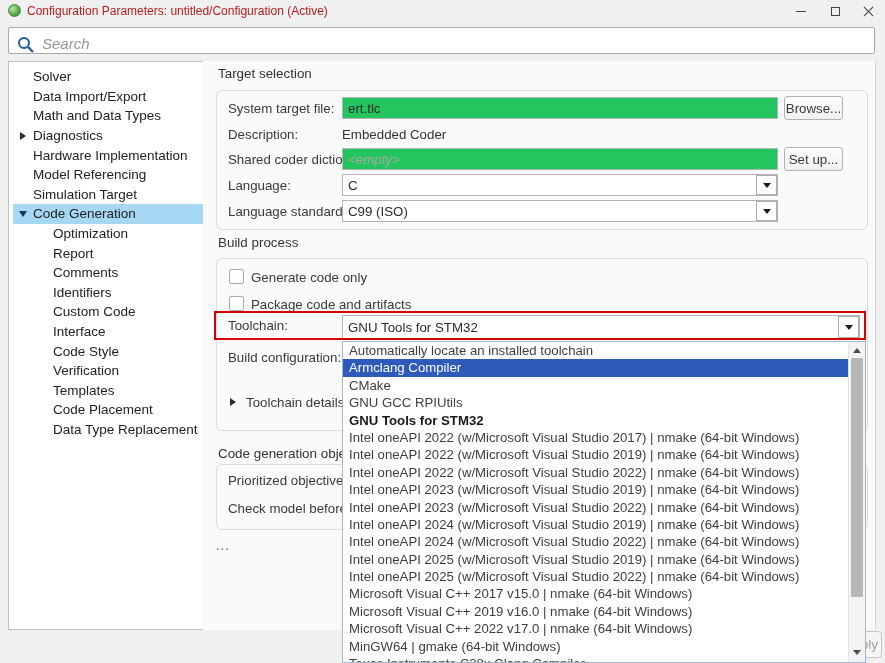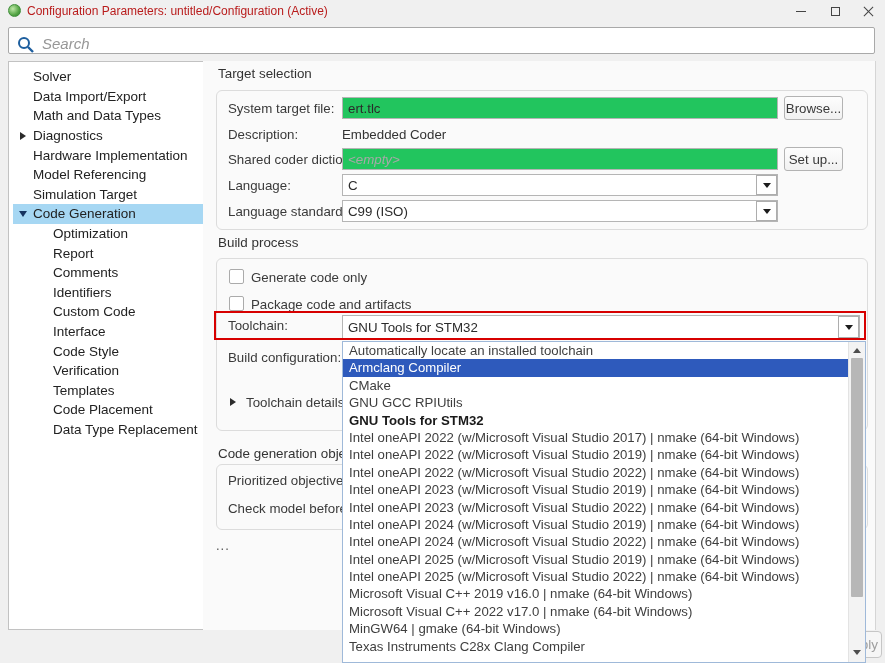--- a/index.html
+++ b/index.html
@@ -256,20 +256,21 @@
         <div class="dd-item bold">GNU Tools for STM32</div>
         <div class="dd-item">Intel oneAPI 2022 (w/Microsoft Visual Studio 2017) | nmake (64-bit Windows)</div>
         <div class="dd-item">Intel oneAPI 2022 (w/Microsoft Visual Studio 2019) | nmake (64-bit Windows)</div>
         <div class="dd-item">Intel oneAPI 2022 (w/Microsoft Visual Studio 2022) | nmake (64-bit Windows)</div>
         <div class="dd-item">Intel oneAPI 2023 (w/Microsoft Visual Studio 2019) | nmake (64-bit Windows)</div>
         <div class="dd-item">Intel oneAPI 2023 (w/Microsoft Visual Studio 2022) | nmake (64-bit Windows)</div>
         <div class="dd-item">Intel oneAPI 2024 (w/Microsoft Visual Studio 2019) | nmake (64-bit Windows)</div>
         <div class="dd-item">Intel oneAPI 2024 (w/Microsoft Visual Studio 2022) | nmake (64-bit Windows)</div>
         <div class="dd-item">Intel oneAPI 2025 (w/Microsoft Visual Studio 2019) | nmake (64-bit Windows)</div>
         <div class="dd-item">Intel oneAPI 2025 (w/Microsoft Visual Studio 2022) | nmake (64-bit Windows)</div>
+        <div class="dd-item">Microsoft Visual C++ 2017 v15.0 | nmake (64-bit Windows)</div>
         <div class="dd-item">Microsoft Visual C++ 2019 v16.0 | nmake (64-bit Windows)</div>
         <div class="dd-item">Microsoft Visual C++ 2022 v17.0 | nmake (64-bit Windows)</div>
         <div class="dd-item">MinGW64 | gmake (64-bit Windows)</div>
         <div class="dd-item">Texas Instruments C28x Clang Compiler</div>
       </div>
     <div class="dd-scroll">
       <div class="dd-up">
           <div class="tri-up-xs"></div>
         </div>
       <div class="dd-thumb"></div>

